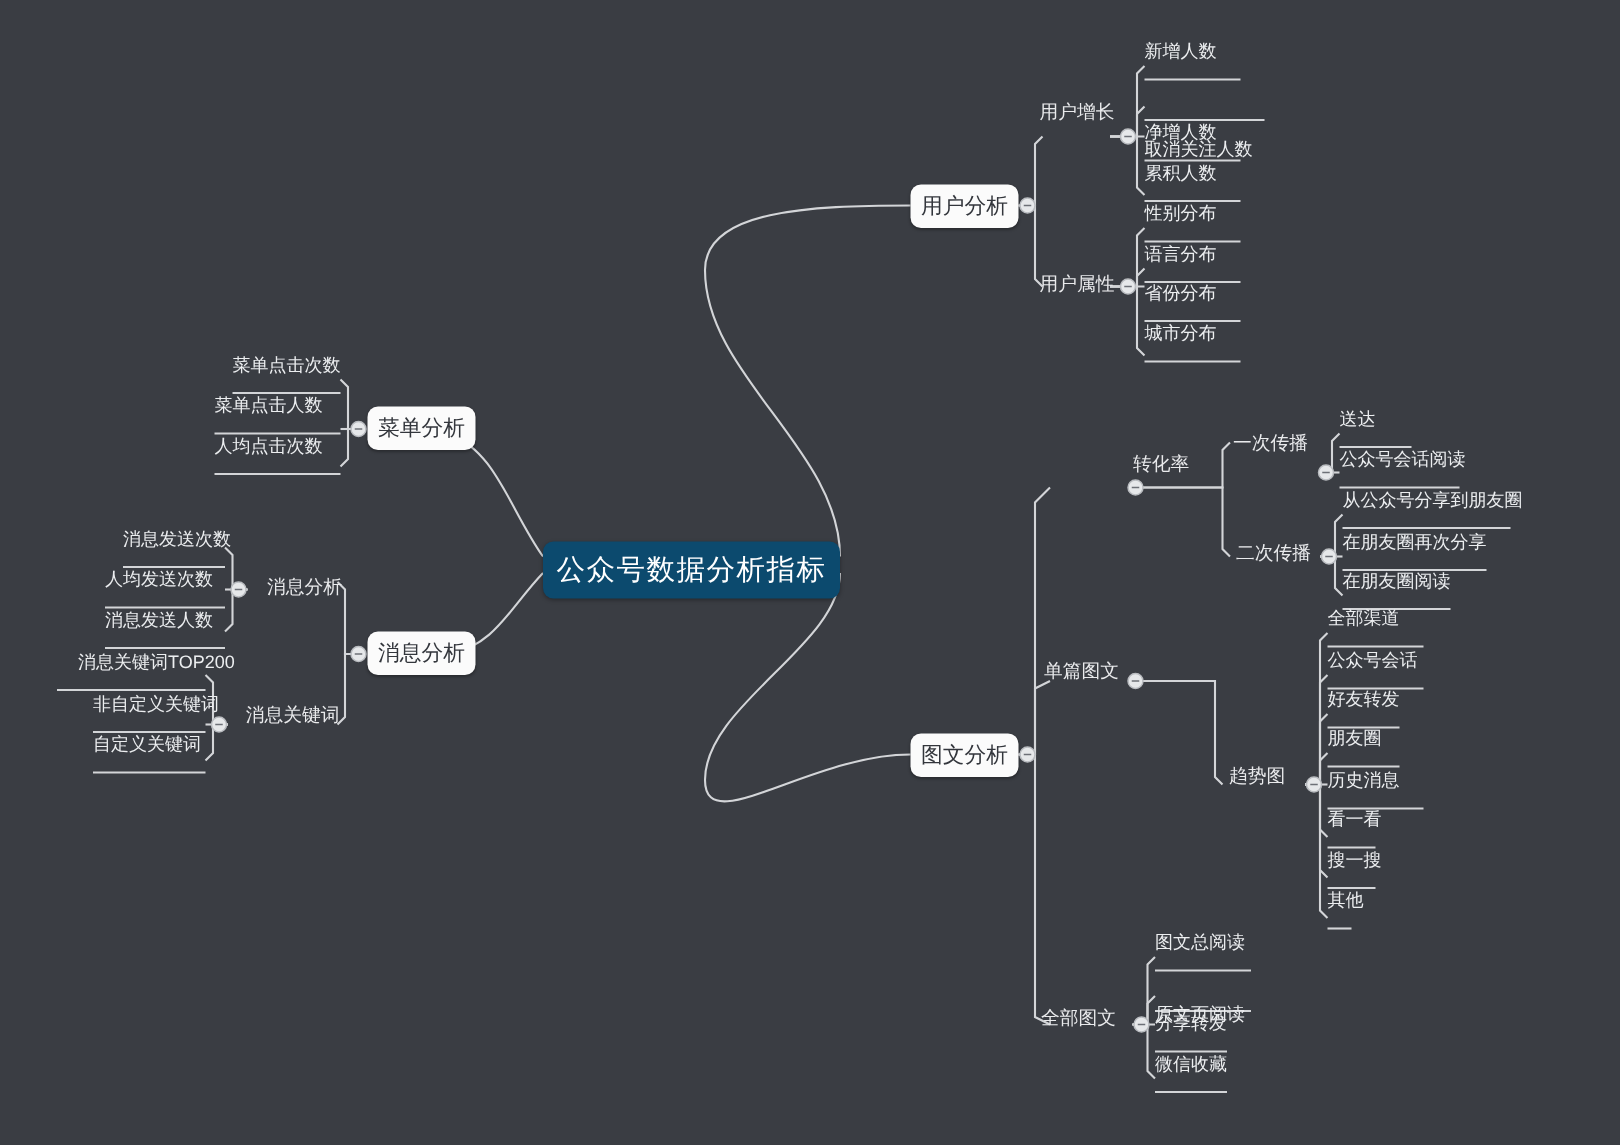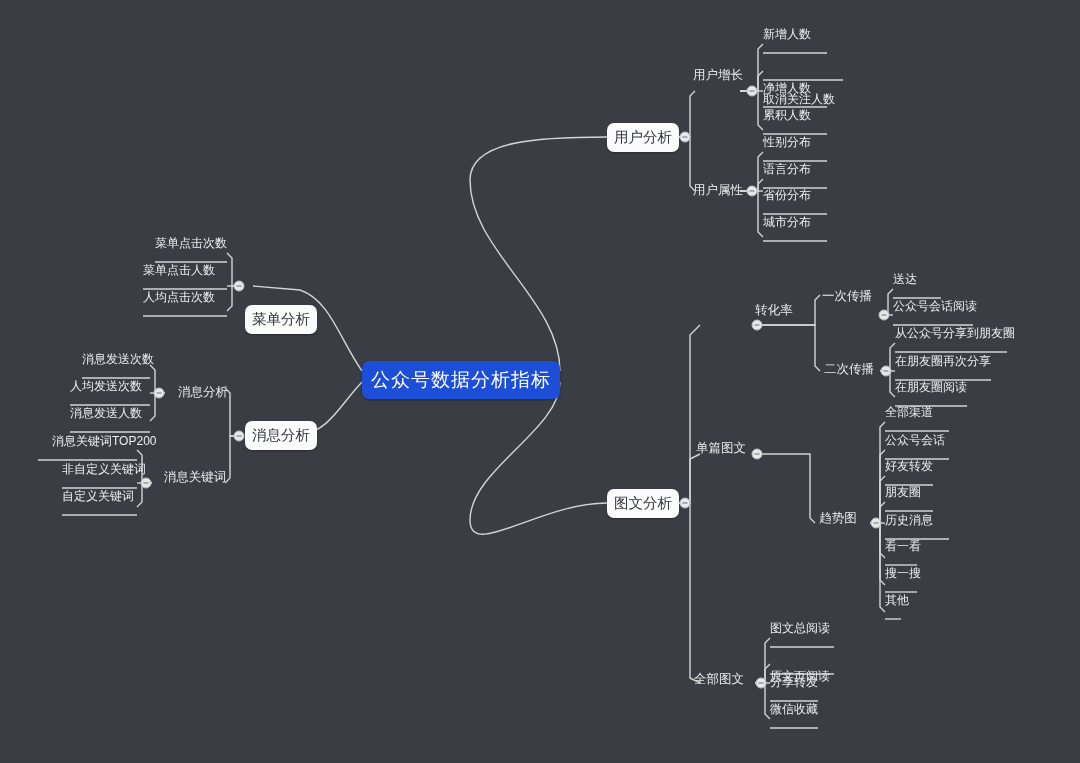--- a/index.html
+++ b/index.html
@@ -9,21 +9,21 @@
     font-family:"Liberation Sans","DejaVu Sans",sans-serif;
     overflow:hidden;position:relative;
   }
   #canvas{position:absolute;left:0;top:0;width:1080px;height:763px;}
   svg#links{position:absolute;left:0;top:0;width:1080px;height:763px;pointer-events:none;}
   svg#links path,svg#links line{fill:none;stroke:#d3d5d8;stroke-width:1.4;}
 
   
   .root{
     position:absolute;
-    background:#1d4ed8;
+    background:#0c4a6e;
     color:#ffffff;
     border-radius:7px;
     font-size:19px;
     letter-spacing:1px;
     display:flex;align-items:center;justify-content:center;
     box-shadow:0 1px 3px rgba(0,0,0,.35);
     white-space:nowrap;
   }
   
   .mnode{
@@ -179,21 +179,21 @@
 
     <line x1="38" y1="460" x2="137" y2="460"></line>
     <line x1="62" y1="488" x2="137" y2="488"></line>
     <line x1="62" y1="515" x2="137" y2="515"></line>
   </svg>
 
   <div class="root" style="left:362px;top:361px;width:198px;height:38px;">公众号数据分析指标</div>
 
   <div class="mnode" style="left:607px;top:123px;width:72px;height:29px;">用户分析</div>
   <div class="mnode" style="left:607px;top:489px;width:72px;height:29px;">图文分析</div>
-  <div class="mnode" style="left:245px;top:271px;width:72px;height:29px;margin-top:34px;">菜单分析</div>
+  <div class="mnode" style="left:245px;top:271px;width:72px;height:29px;">菜单分析</div>
   <div class="mnode" style="left:245px;top:421px;width:72px;height:29px;">消息分析</div>
 
   <div class="slabel" style="left:718px;top:75px;">用户增长</div>
   <div class="slabel" style="left:718px;top:190px;">用户属性</div>
 
   <div class="slabel" style="left:774px;top:310px;">转化率</div>
   <div class="slabel" style="left:847px;top:296px;">一次传播</div>
   <div class="slabel" style="left:849px;top:369px;">二次传播</div>
 
   <div class="slabel" style="left:721px;top:448px;">单篇图文</div>

